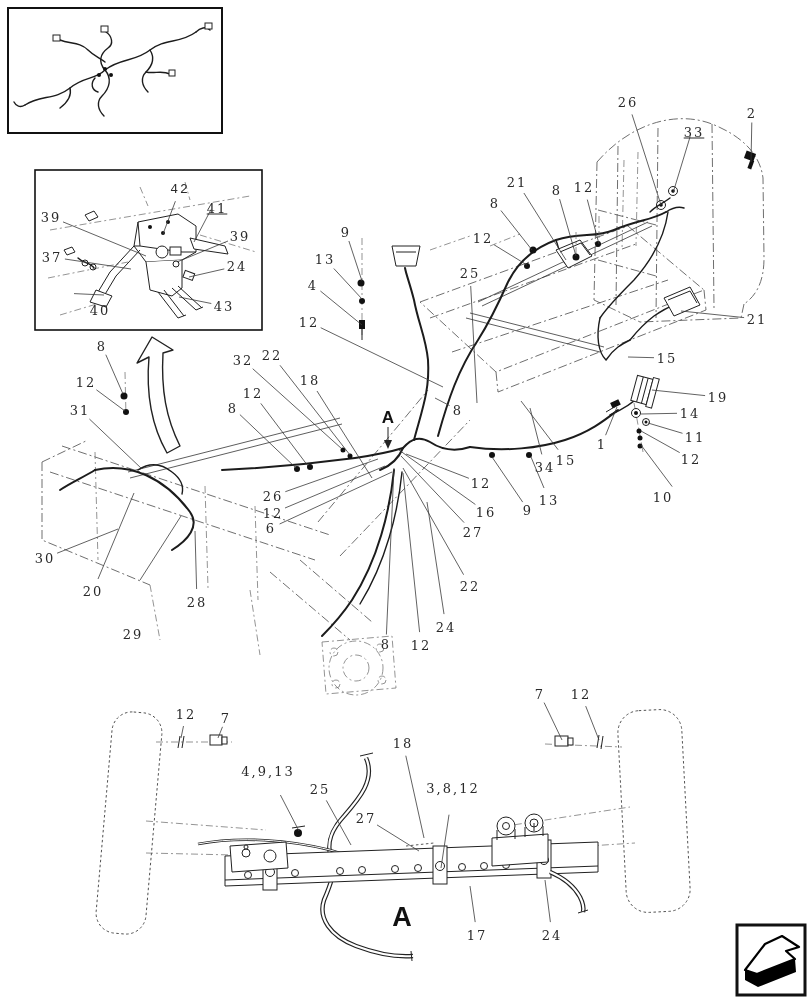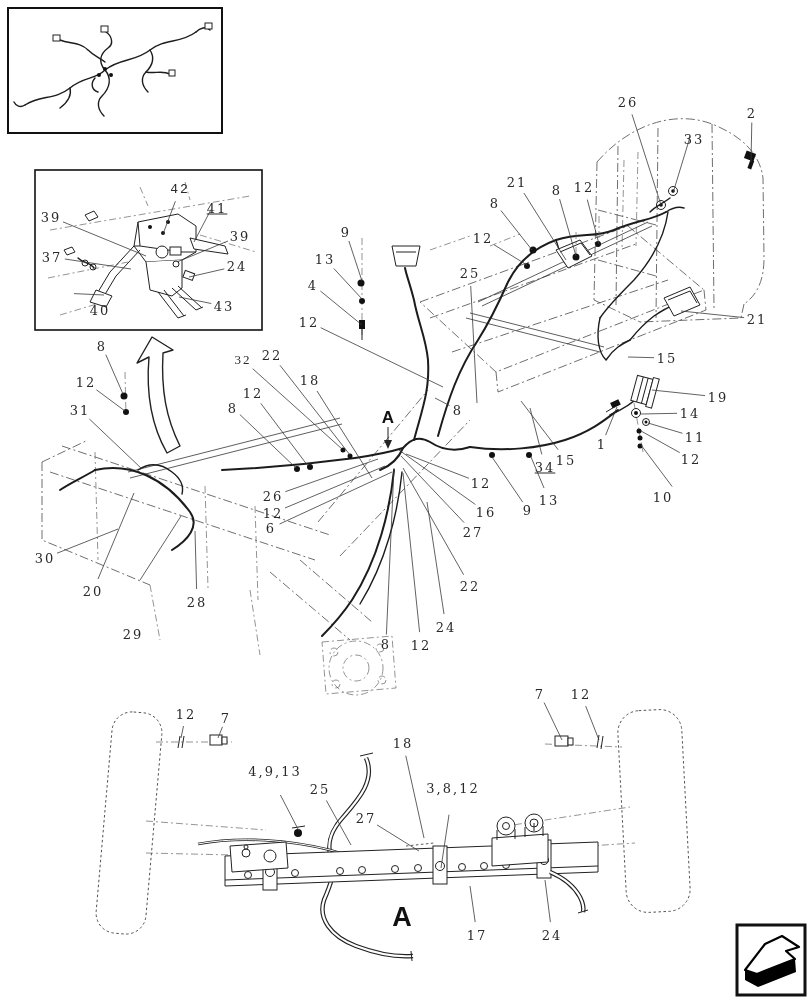--- a/index.html
+++ b/index.html
@@ -351,34 +351,34 @@
   <div id="callout-layer">
       <span class="callout" style="left: 180px; top: 189px; font-family: Liberation Mono, monospace;">42</span>
       <span class="callout" style="left: 217px; top: 208px; text-decoration: underline;">41</span>
       <span class="callout" style="left: 51px; top: 217px;">39</span>
       <span class="callout" style="left: 240px; top: 236px;">39</span>
       <span class="callout" style="left: 52px; top: 257px;">37</span>
       <span class="callout" style="left: 237px; top: 266px;">24</span>
       <span class="callout" style="left: 61px; top: 310px; margin-left: 39px;">40</span>
       <span class="callout" style="left: 224px; top: 306px;">43</span>
       <span class="callout" style="left: 628px; top: 102px;">26</span>
-      <span class="callout" style="left: 694px; top: 139px;">33</span>
+      <span class="callout" style="left: 694px; top: 132px; text-decoration: underline;">33</span>
       <span class="callout" style="left: 752px; top: 113px;">2</span>
       <span class="callout" style="left: 517px; top: 182px;">21</span>
       <span class="callout" style="left: 557px; top: 190px;">8</span>
       <span class="callout" style="left: 584px; top: 187px;">12</span>
       <span class="callout" style="left: 495px; top: 203px;">8</span>
       <span class="callout" style="left: 483px; top: 238px;">12</span>
       <span class="callout" style="left: 346px; top: 232px;">9</span>
       <span class="callout" style="left: 325px; top: 259px;">13</span>
       <span class="callout" style="left: 313px; top: 285px;">4</span>
       <span class="callout" style="left: 309px; top: 322px;">12</span>
       <span class="callout" style="left: 470px; top: 273px;">25</span>
       <span class="callout" style="left: 310px; top: 380px;">18</span>
-      <span class="callout" style="left: 243px; top: 360px; font-family: Liberation Serif, serif;">32</span>
+      <span class="callout" style="left: 243px; top: 360px;">32</span>
       <span class="callout" style="left: 272px; top: 355px;">22</span>
       <span class="callout" style="left: 253px; top: 393px;">12</span>
       <span class="callout" style="left: 233px; top: 408px;">8</span>
       <span class="callout" style="left: 102px; top: 346px;">8</span>
       <span class="callout" style="left: 86px; top: 382px;">12</span>
       <span class="callout" style="left: 80px; top: 410px;">31</span>
       <span class="callout" style="left: 273px; top: 496px;">26</span>
       <span class="callout" style="left: 273px; top: 513px;">12</span>
       <span class="callout" style="left: 271px; top: 528px;">6</span>
       <span class="callout" style="left: 45px; top: 558px;">30</span>
@@ -388,33 +388,33 @@
       <span class="callout" style="left: 458px; top: 410px;">8</span>
       <span class="callout" style="left: 481px; top: 483px;">12</span>
       <span class="callout" style="left: 486px; top: 512px;">16</span>
       <span class="callout" style="left: 473px; top: 532px;">27</span>
       <span class="callout" style="left: 470px; top: 586px;">22</span>
       <span class="callout" style="left: 446px; top: 627px;">24</span>
       <span class="callout" style="left: 386px; top: 644px;">8</span>
       <span class="callout" style="left: 421px; top: 645px;">12</span>
       <span class="callout" style="left: 528px; top: 510px;">9</span>
       <span class="callout" style="left: 549px; top: 500px;">13</span>
-      <span class="callout" style="left: 545px; top: 467px; text-decoration: underline;">34</span>
+      <span class="callout" style="left: 545px; top: 467px;">34</span>
       <span class="callout" style="left: 566px; top: 460px;">15</span>
       <span class="callout" style="left: 602px; top: 444px;">1</span>
       <span class="callout" style="left: 667px; top: 358px;">15</span>
       <span class="callout" style="left: 718px; top: 397px;">19</span>
       <span class="callout" style="left: 690px; top: 413px;">14</span>
       <span class="callout" style="left: 695px; top: 437px;">11</span>
       <span class="callout" style="left: 691px; top: 459px;">12</span>
       <span class="callout" style="left: 663px; top: 497px;">10</span>
       <span class="callout" style="left: 757px; top: 319px;">21</span>
       <span class="callout" style="left: 186px; top: 714px;">12</span>
       <span class="callout" style="left: 226px; top: 718px;">7</span>
-      <span class="callout" style="left: 275px; top: 771px;">4,9,13</span>
+      <span class="callout" style="left: 268px; top: 771px;">4,9,13</span>
       <span class="callout" style="left: 320px; top: 789px;">25</span>
       <span class="callout" style="left: 366px; top: 818px;">27</span>
       <span class="callout" style="left: 403px; top: 743px;">18</span>
       <span class="callout" style="left: 453px; top: 788px;">3,8,12</span>
       <span class="callout" style="left: 477px; top: 935px;">17</span>
       <span class="callout" style="left: 552px; top: 935px;">24</span>
       <span class="callout" style="left: 540px; top: 694px;">7</span>
       <span class="callout" style="left: 581px; top: 694px;">12</span>
     </div>
 

